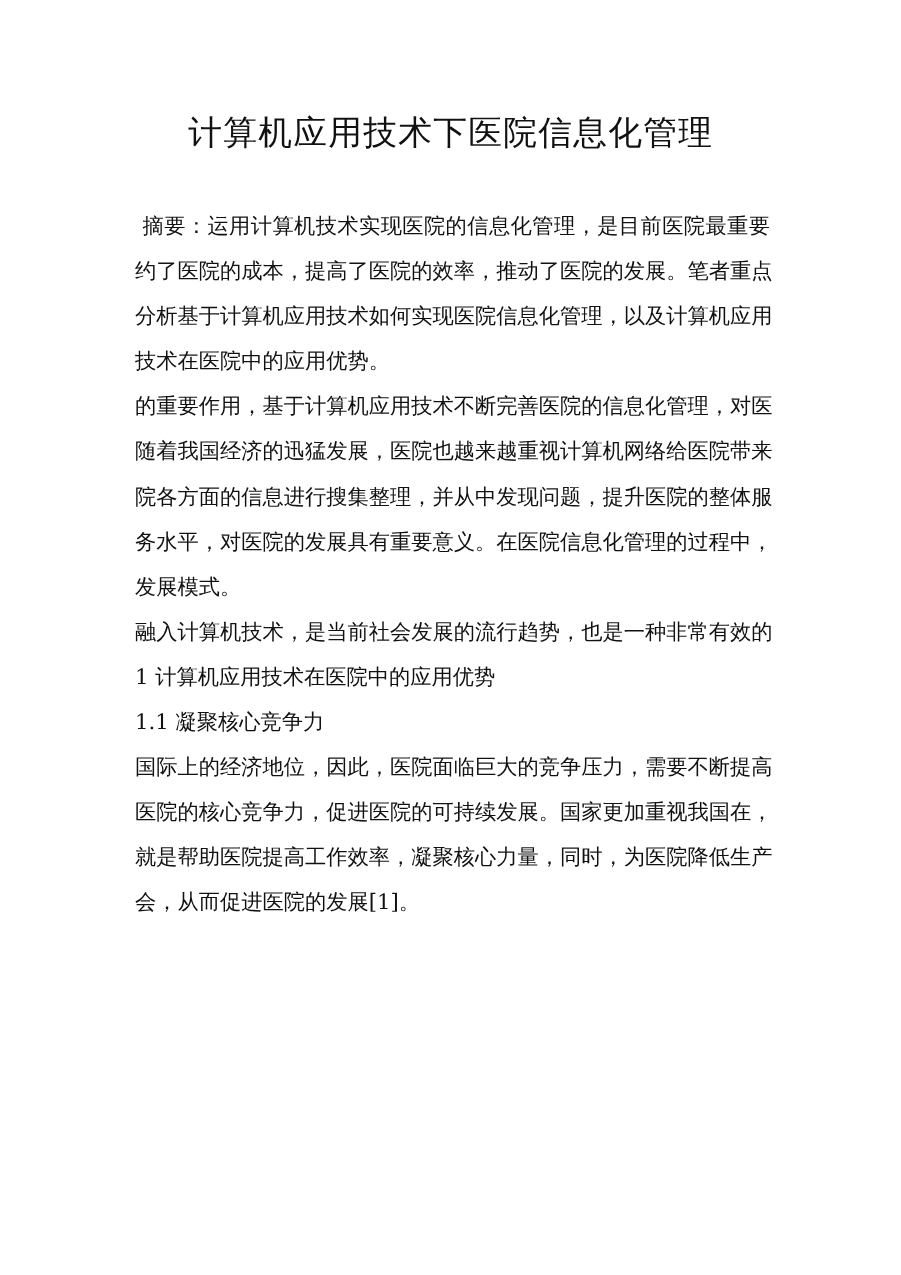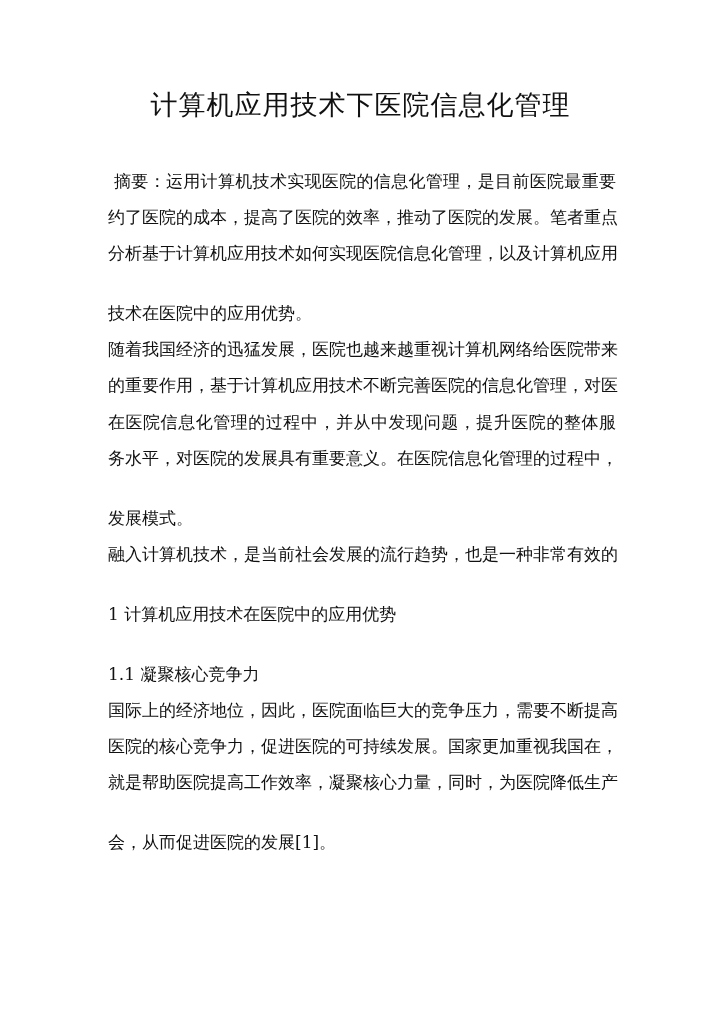--- a/index.html
+++ b/index.html
@@ -25,41 +25,39 @@
     .title {
       position: absolute;
       left: 0;
       top: 88px;
       width: 721px;
       text-align: center;
       font-size: 27px;
       line-height: 38px;
       letter-spacing: 1px;
       color: #111;
-      font-family: Liberation Mono, monospace;
     }
     .body {
       position: absolute;
       left: 108px;
       top: 163px;
       width: 508px;
       font-size: 17px;
       line-height: 36.1px;
       text-align: justify;
       text-justify: inter-character;
     }
     .line {
       display: block;
       white-space: nowrap;
       height: 36.1px;
       text-align-last: justify;
     }
     .line.last {
       text-align-last: left;
-      margin-top: 24px;
     }
     .indent-small {
       padding-left: 6px;
     }
   </style>
 </head>
 <body>
 
 <div class="page">
   <div class="title">计算机应用技术下医院信息化管理</div>
@@ -67,23 +65,23 @@
   <div class="body">
     <div>
       <span class="line indent-small">摘要：运用计算机技术实现医院的信息化管理，是目前医院最重要</span>
       <span class="line">约了医院的成本，提高了医院的效率，推动了医院的发展。笔者重点</span>
       <span class="line">分析基于计算机应用技术如何实现医院信息化管理，以及计算机应用</span>
       <span class="line last">技术在医院中的应用优势。</span>
     </div>
 
 
     <div>
+      <span class="line">的重要作用，基于计算机应用技术不断完善医院的信息化管理，对医</span>
       <span class="line">随着我国经济的迅猛发展，医院也越来越重视计算机网络给医院带来</span>
-      <span class="line">的重要作用，基于计算机应用技术不断完善医院的信息化管理，对医</span>
-      <span class="line">在医院信息化管理的过程中，并从中发现问题，提升医院的整体服</span>
+      <span class="line">院各方面的信息进行搜集整理，并从中发现问题，提升医院的整体服</span>
       <span class="line">务水平，对医院的发展具有重要意义。在医院信息化管理的过程中，</span>
       <span class="line last">发展模式。</span>
       <span class="line">融入计算机技术，是当前社会发展的流行趋势，也是一种非常有效的</span>
     </div>
 
     <span class="line last">1 计算机应用技术在医院中的应用优势</span>
     <span class="line last">1.1 凝聚核心竞争力</span>
 
     <div>
       <span class="line">国际上的经济地位，因此，医院面临巨大的竞争压力，需要不断提高</span>

